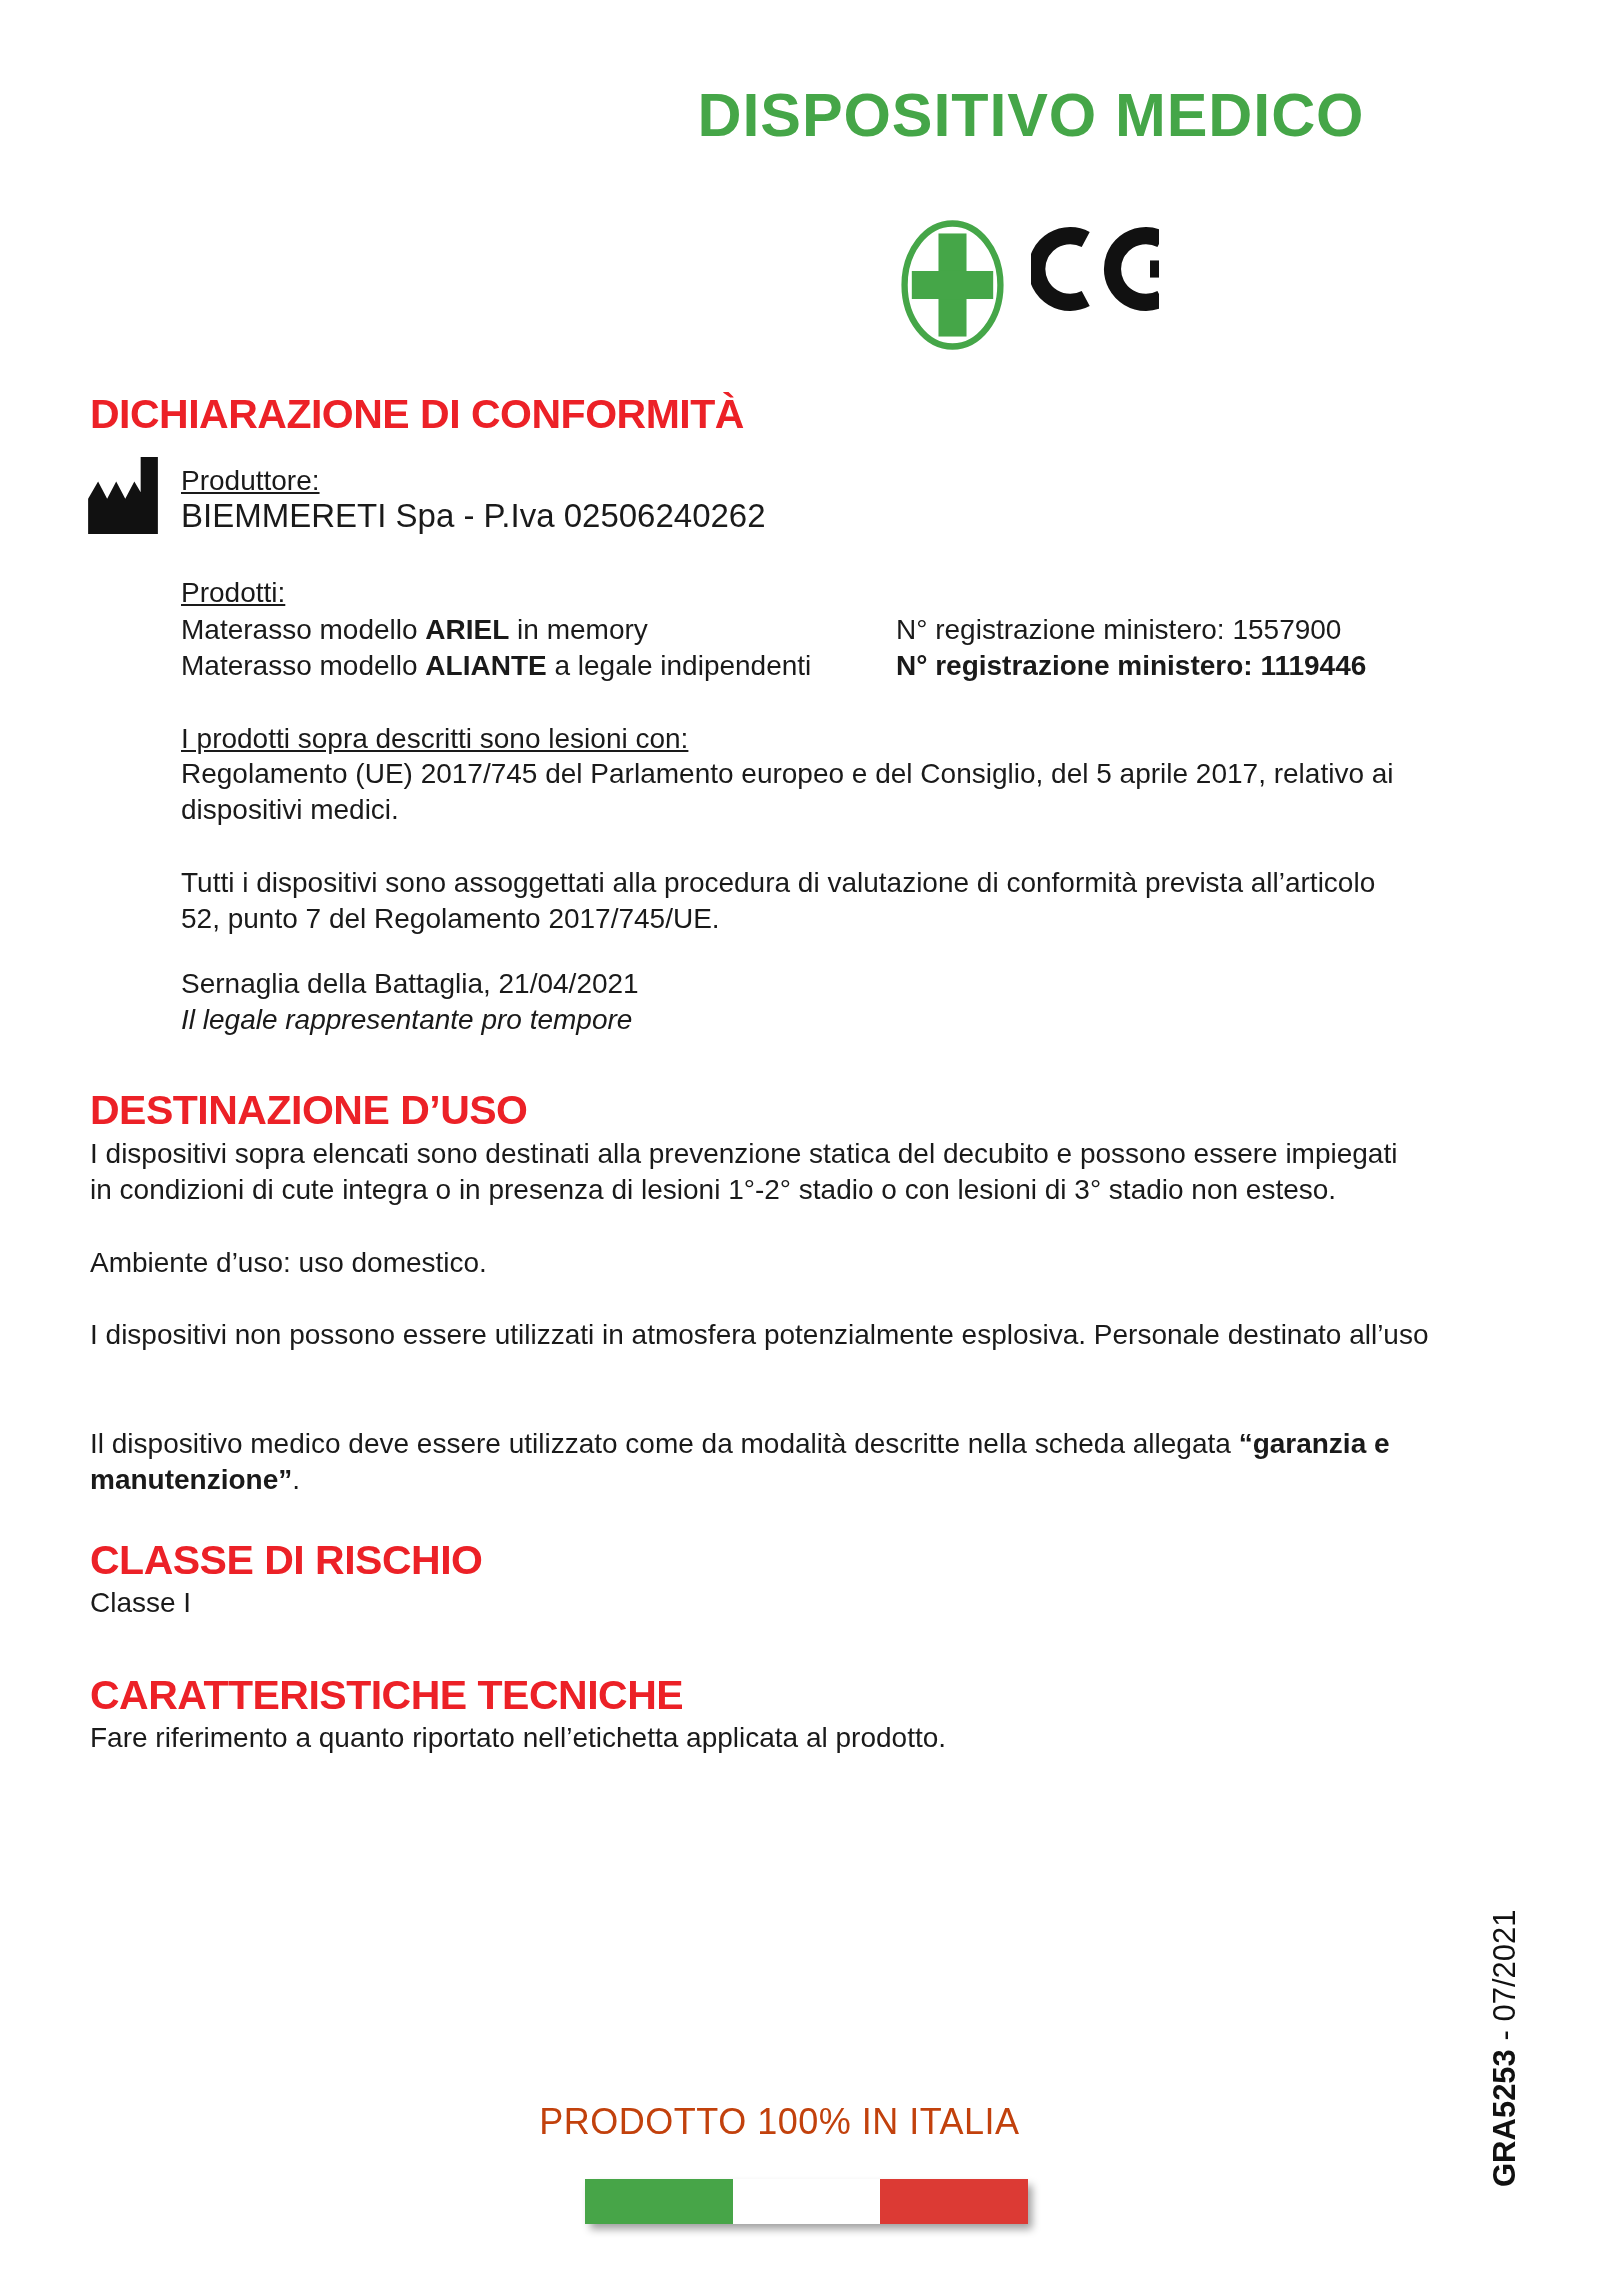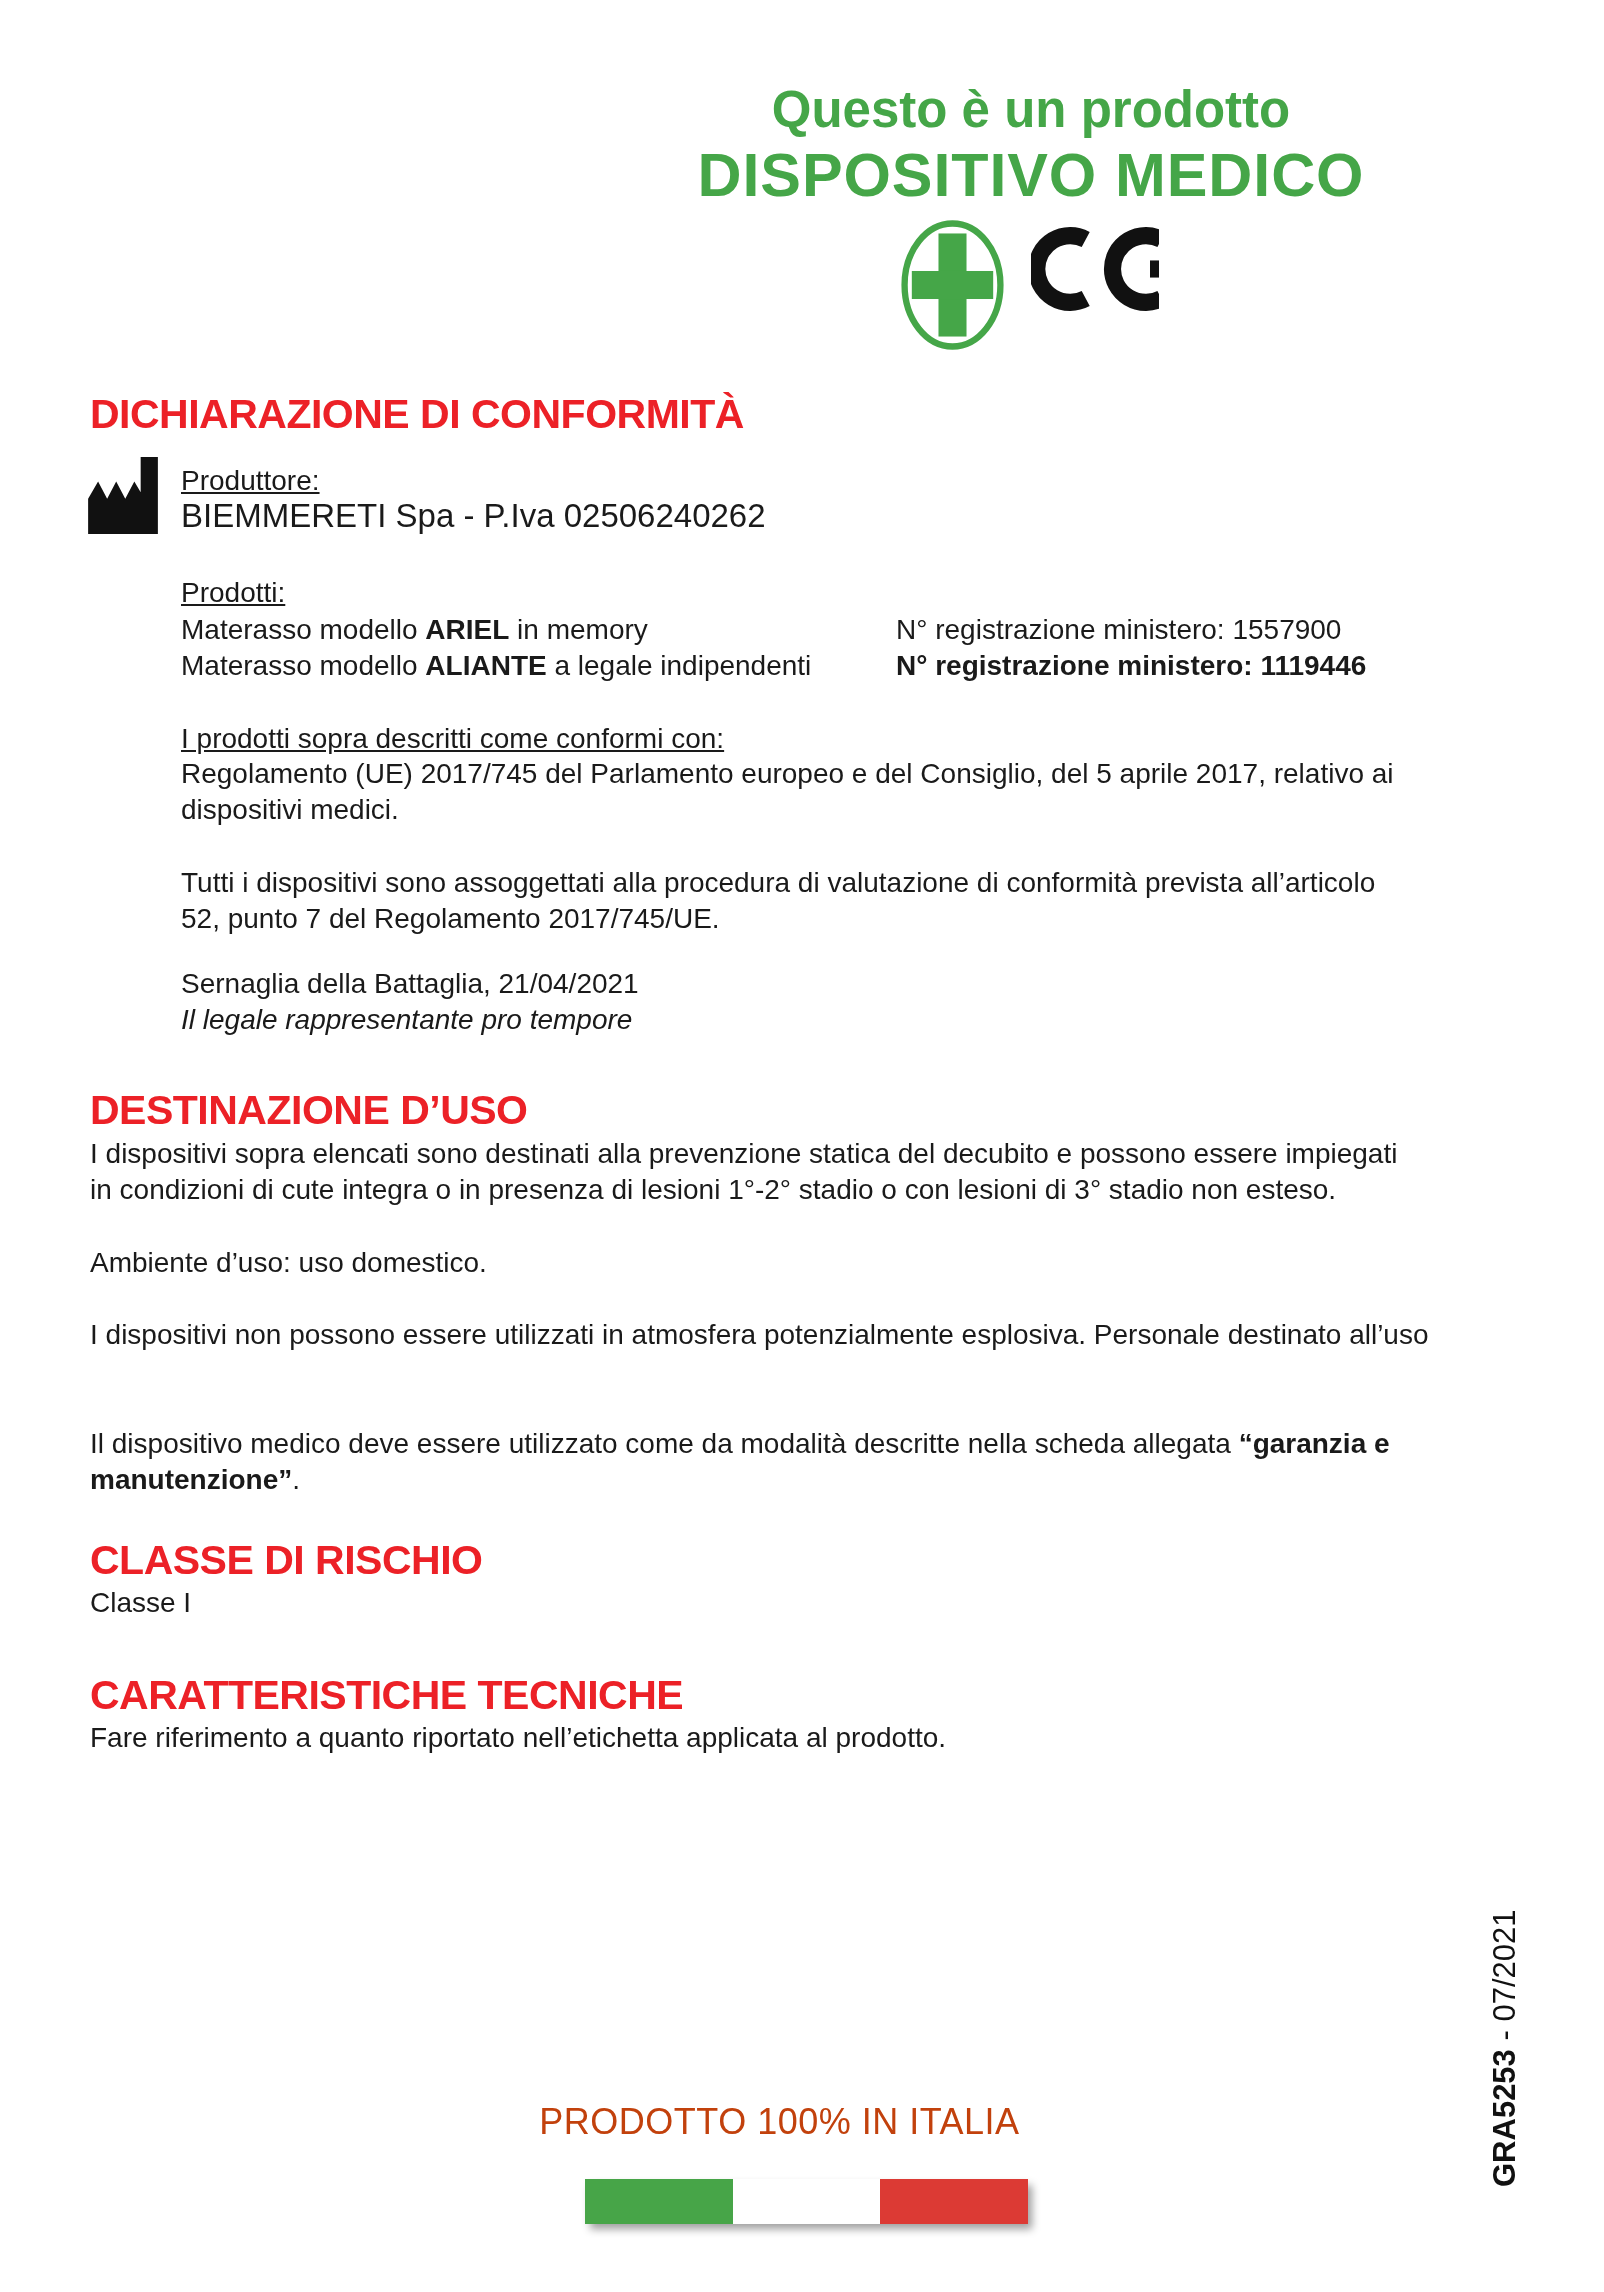--- a/index.html
+++ b/index.html
@@ -43,21 +43,20 @@
   .footer-text{left:508px;top:2101px;width:543px;text-align:center;font-size:36px;color:#c2410c;letter-spacing:0.5px;}
   .flag{left:585px;top:2179px;width:443px;height:45px;display:flex;box-shadow:5.4px 6.3px 8.1px rgba(0,0,0,0.38);}
   .flag div{flex:1;height:100%;}
 </style>
 </head>
 <body>
 
 <div class="page">
 
   <div class="abs green-title">
-    <div class="l1">Questo è un prodotto</div>
     <div class="l2">DISPOSITIVO MEDICO</div>
   </div>
 
   <svg class="abs cross-svg" width="105" height="132" viewBox="0 0 116 146">
     <ellipse cx="58" cy="73" rx="53" ry="68" fill="none" stroke="#45a648" stroke-width="7"></ellipse>
     <rect x="42.5" y="16" width="31" height="114" fill="#45a648"></rect>
     <rect x="13" y="57.5" width="90" height="31" fill="#45a648"></rect>
   </svg>
 
   <svg class="abs ce-svg" width="128" height="86" viewBox="0 0 142 95">
@@ -76,21 +75,21 @@
   <div class="abs t ind producer-line" style="top:498px;">BIEMMERETI Spa - P.Iva 02506240262</div>
 
   <div class="abs t u ind" style="top:575px;">Prodotti:</div>
 
   <div class="abs t ind" style="top:612px;"><span>Materasso modello </span><span class="b">ARIEL</span><span> in memory</span></div>
   <div class="abs t reg-col" style="top:612px;">N° registrazione ministero: 1557900</div>
 
   <div class="abs t ind" style="top:648px;"><span>Materasso modello </span><span class="b">ALIANTE</span><span> a legale indipendenti</span></div>
   <div class="abs t reg-col" style="top:648px;font-weight:bold;">N° registrazione ministero: 1119446</div>
 
-  <div class="abs t u ind" style="top:721px;">I prodotti sopra descritti come conformi con:</div>
+  <div class="abs t u ind" style="top:721px;">I prodotti sopra descritti sono lesioni con:</div>
   <div class="abs t ind" style="top:756px;">Regolamento (UE) 2017/745 del Parlamento europeo e del Consiglio, del 5 aprile 2017, relativo ai</div>
   <div class="abs t ind" style="top:792px;">dispositivi medici.</div>
 
   <div class="abs t ind" style="top:865px;">Tutti i dispositivi sono assoggettati alla procedura di valutazione di conformità prevista all’articolo</div>
   <div class="abs t ind" style="top:901px;">52, punto 7 del Regolamento 2017/745/UE.</div>
 
   <div class="abs t ind" style="top:966px;">Sernaglia della Battaglia, 21/04/2021</div>
   <div class="abs t i ind" style="top:1002px;">Il legale rappresentante pro tempore</div>
 
   <div class="abs sec-h h-dest">DESTINAZIONE D’USO</div>

